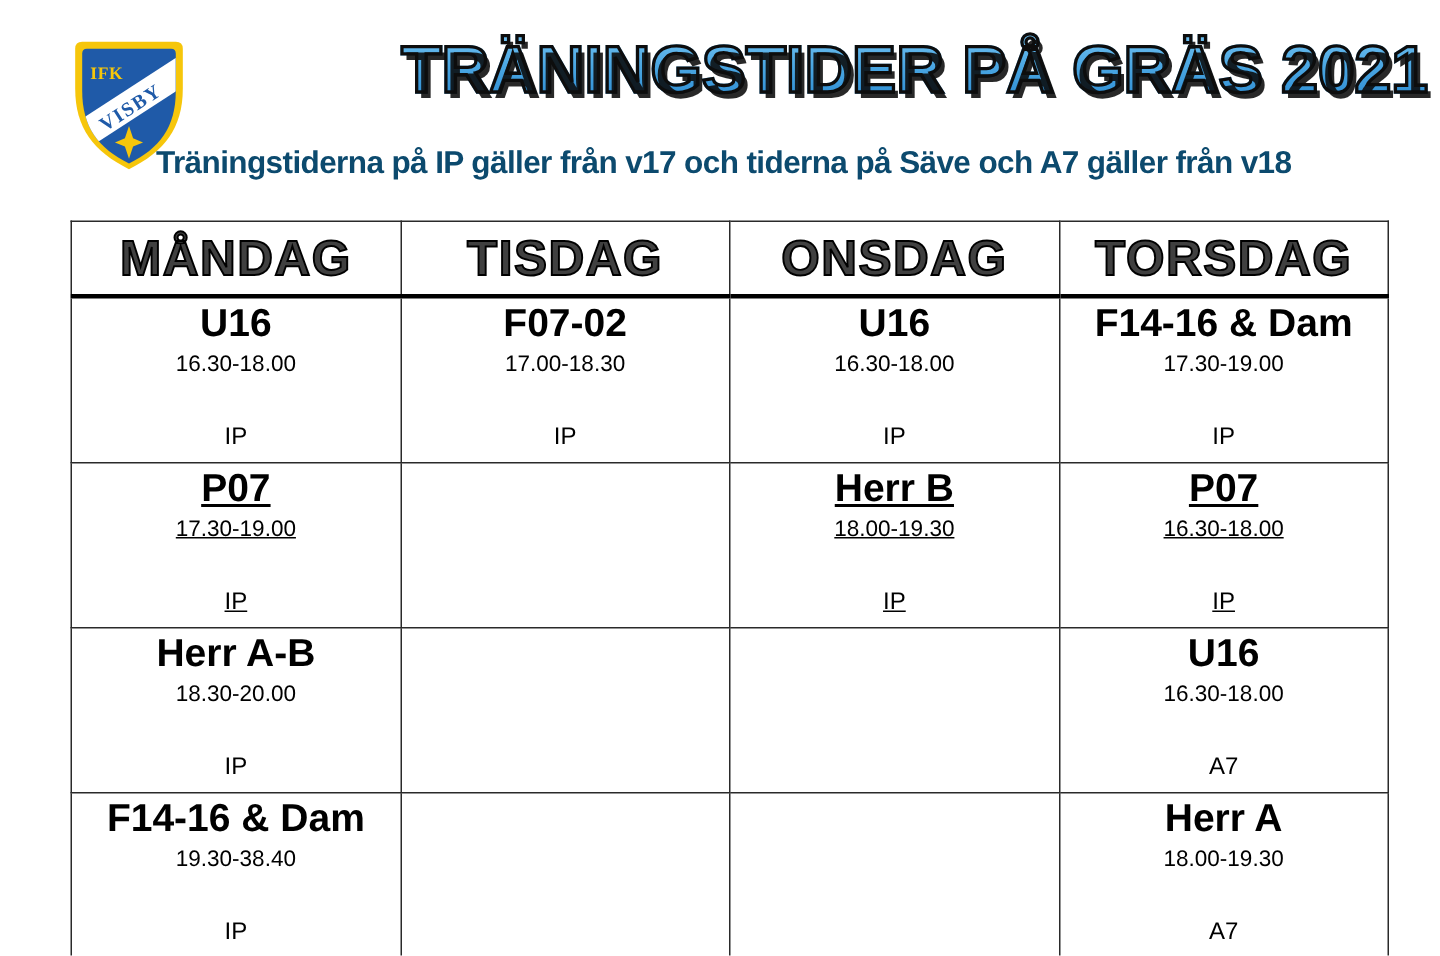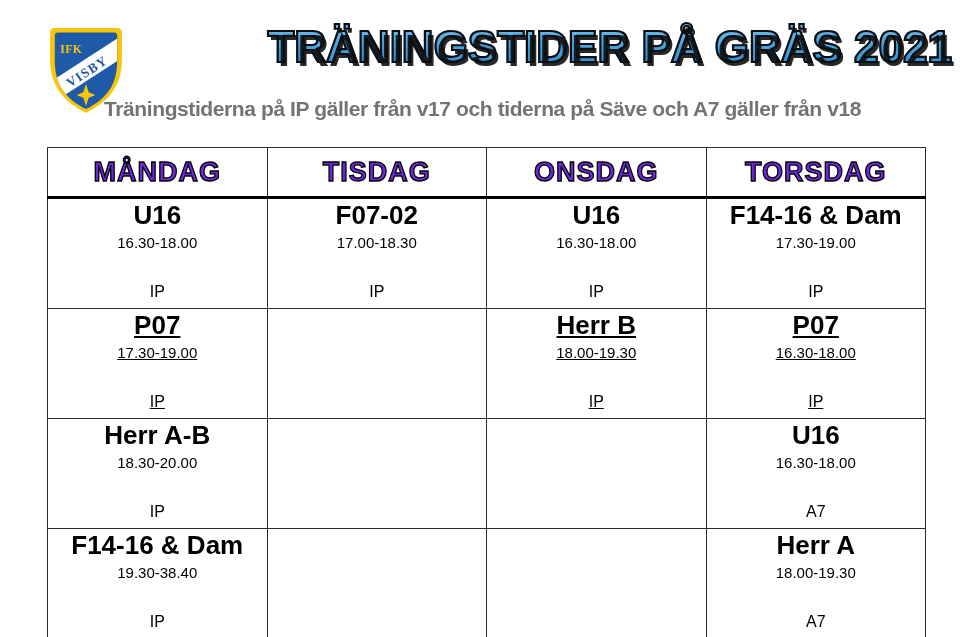--- a/index.html
+++ b/index.html
@@ -29,21 +29,21 @@
     .title {
       background: linear-gradient(180deg, #72c2f1 0%, #4aa6e2 45%, #2787cf 100%);
       -webkit-background-clip: text;
       background-clip: text;
       -webkit-text-fill-color: transparent;
     }
   }
   .subtitle {
     position: absolute; left: 5px; right: 0; top: 97px;
     text-align: center;
-    font-size: 21px; font-weight: bold; color: #737373;
+    font-size: 21px; font-weight: bold; color: #0c4a6e;
     letter-spacing: -0.4px;
   }
 
   
   table.schedule {
     position: absolute; left: 47px; top: 147px;
     width: 879px; height: 411px;
     border-collapse: collapse; table-layout: fixed;
   }
   .schedule th, .schedule td {
@@ -51,22 +51,22 @@
     text-align: center; vertical-align: middle;
     padding: 2px 4px;
   }
   .schedule thead tr { height: 50px; }
   .schedule tbody tr:nth-child(1) { height: 86px; }
   .schedule tbody tr:nth-child(2) { height: 92px; text-decoration: underline; }
   .schedule tbody tr:nth-child(3) { height: 92px; }
   .schedule tbody tr:nth-child(4) { height: 91px; }
   .schedule th {
     border-bottom: 3.5px solid #000;
-    font-size: 27px; font-weight: bold; letter-spacing: 1px;
-    color: #6d28d9;
+    font-size: 33px; font-weight: bold; letter-spacing: 1px;
+    color: #404040;
     -webkit-text-stroke: 1.3px #000;
   }
   .cell-team { display: block; font-size: 26px; font-weight: bold; color: #000; line-height: 28px; }
   .cell-time { display: block; font-size: 15px; color: #000; line-height: 28px; }
   .cell-location { display: block; font-size: 16px; color: #000; line-height: 28px; margin-top: 21px; }
 
   
   .logo text { font-family: "Liberation Serif", "DejaVu Serif", serif; }
 </style>
 </head>

